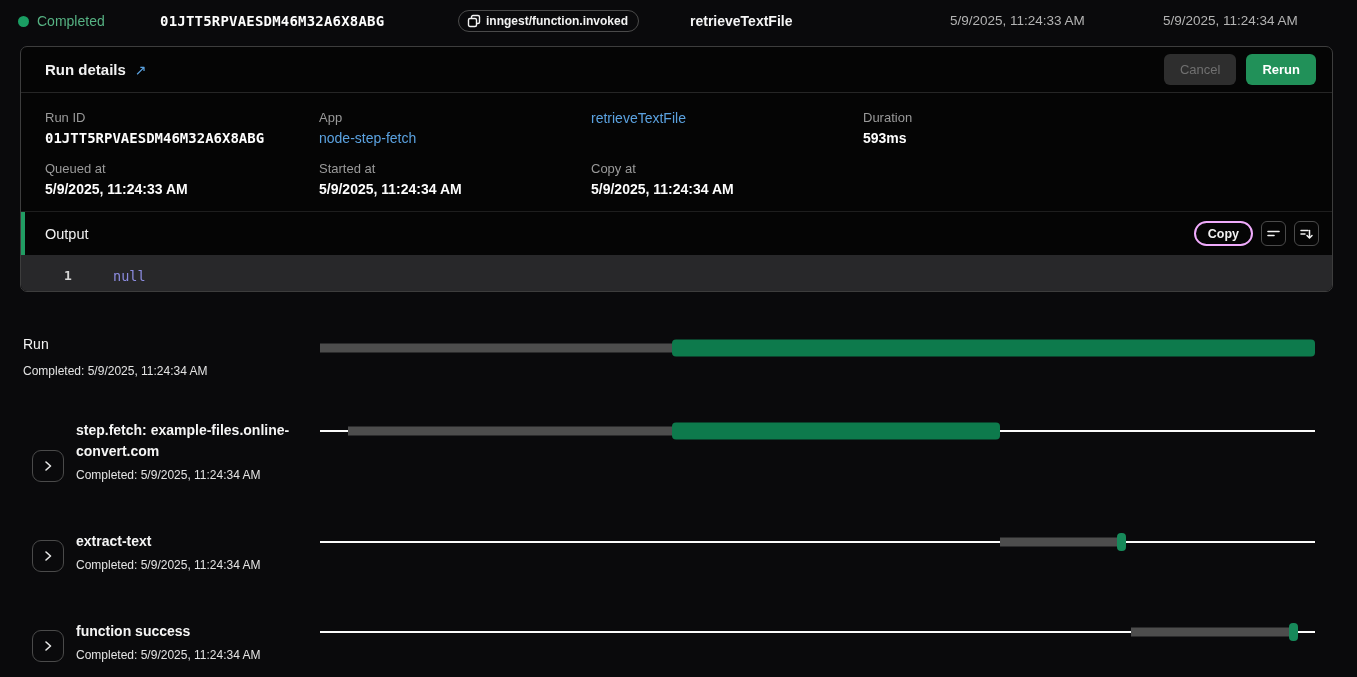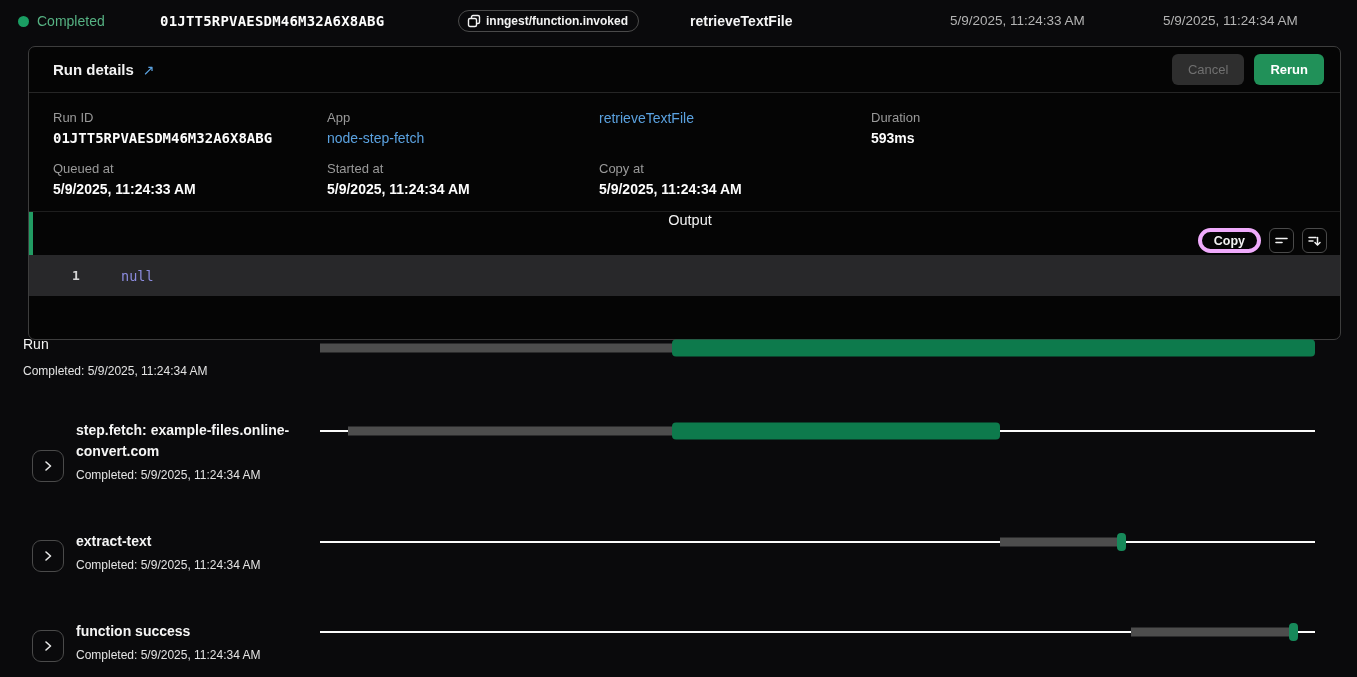--- a/index.html
+++ b/index.html
@@ -24,21 +24,21 @@
     border:1px solid #4a4a4a; border-radius:11px;
     padding:0 10px 0 8px; display:flex; align-items:center; gap:5px;
     font-size:12px; font-weight:700; color:#f2f2f2; cursor:pointer;
   }
   .topbar-fn { left:690px; font-size:14px; font-weight:600; color:#f5f5f5; }
   .topbar-t1 { left:950px;  font-size:13.5px; color:#b3b3b3; }
   .topbar-t2 { left:1163px; font-size:13.5px; color:#b3b3b3; }
 
   
   .panel {
-    position:absolute; left:28px; top:46px; width:1313px; height:294px;
+    position:absolute; left:20px; top:46px; width:1313px; height:246px;
     background:#050505; border:1px solid #3d3d3d; border-radius:7px;
     overflow:hidden;
   }
   .panel-header {
     height:46px; display:flex; align-items:center; justify-content:space-between;
     padding:0 16px 0 24px; border-bottom:1px solid #262626;
   }
   .ph-left { display:flex; align-items:center; gap:9px; }
   .ph-title { font-size:15px; font-weight:600; color:#f2f2f2; }
   .ext-arrow { color:#5ba2e0; font-size:14px; cursor:pointer; }
@@ -55,27 +55,27 @@
   .details-grid {
     display:grid; grid-template-columns:274px 272px 272px 1fr;
     padding:17px 24px 0 24px; height:118px;
   }
   .field-label { font-size:13px; color:#9a9a9a; margin-bottom:5px; }
   .field-value { font-size:14px; font-weight:700; color:#fdfdfd; }
   .field-value.link { color:#5ba2e0; font-weight:500; cursor:pointer; }
 
   .output-header {
     height:44px; display:flex; align-items:center; position:relative;
-    padding:0 13px 0 24px; border-top:1px solid #1e1e1e;flex-direction:column;
+    padding:0 13px 0 24px; border-top:1px solid #1e1e1e;
   }
   .output-accent { position:absolute; left:0; top:0; bottom:0; width:4px; background:#219c63; }
   .output-title { font-size:14.5px; color:#f2f2f2; }
   .output-actions { margin-left:auto; display:flex; align-items:center; gap:8px; }
   .copy-btn {
-    height:25px; padding:0 12px; border:4px solid #f0abfc; border-radius:13px;
+    height:25px; padding:0 12px; border:2px solid #f0abfc; border-radius:13px;
     background:transparent; color:#f2f2f2; font-family:inherit; font-size:12.5px;
     font-weight:600; cursor:pointer;
   }
   .icon-btn {
     width:25px; height:25px; border:1px solid #4a4a4a; border-radius:6px;
     background:transparent; display:flex; align-items:center; justify-content:center;
     cursor:pointer; color:#f2f2f2;
   }
   .code-block {
     height:41px; background:#28282a; display:flex; align-items:center;

